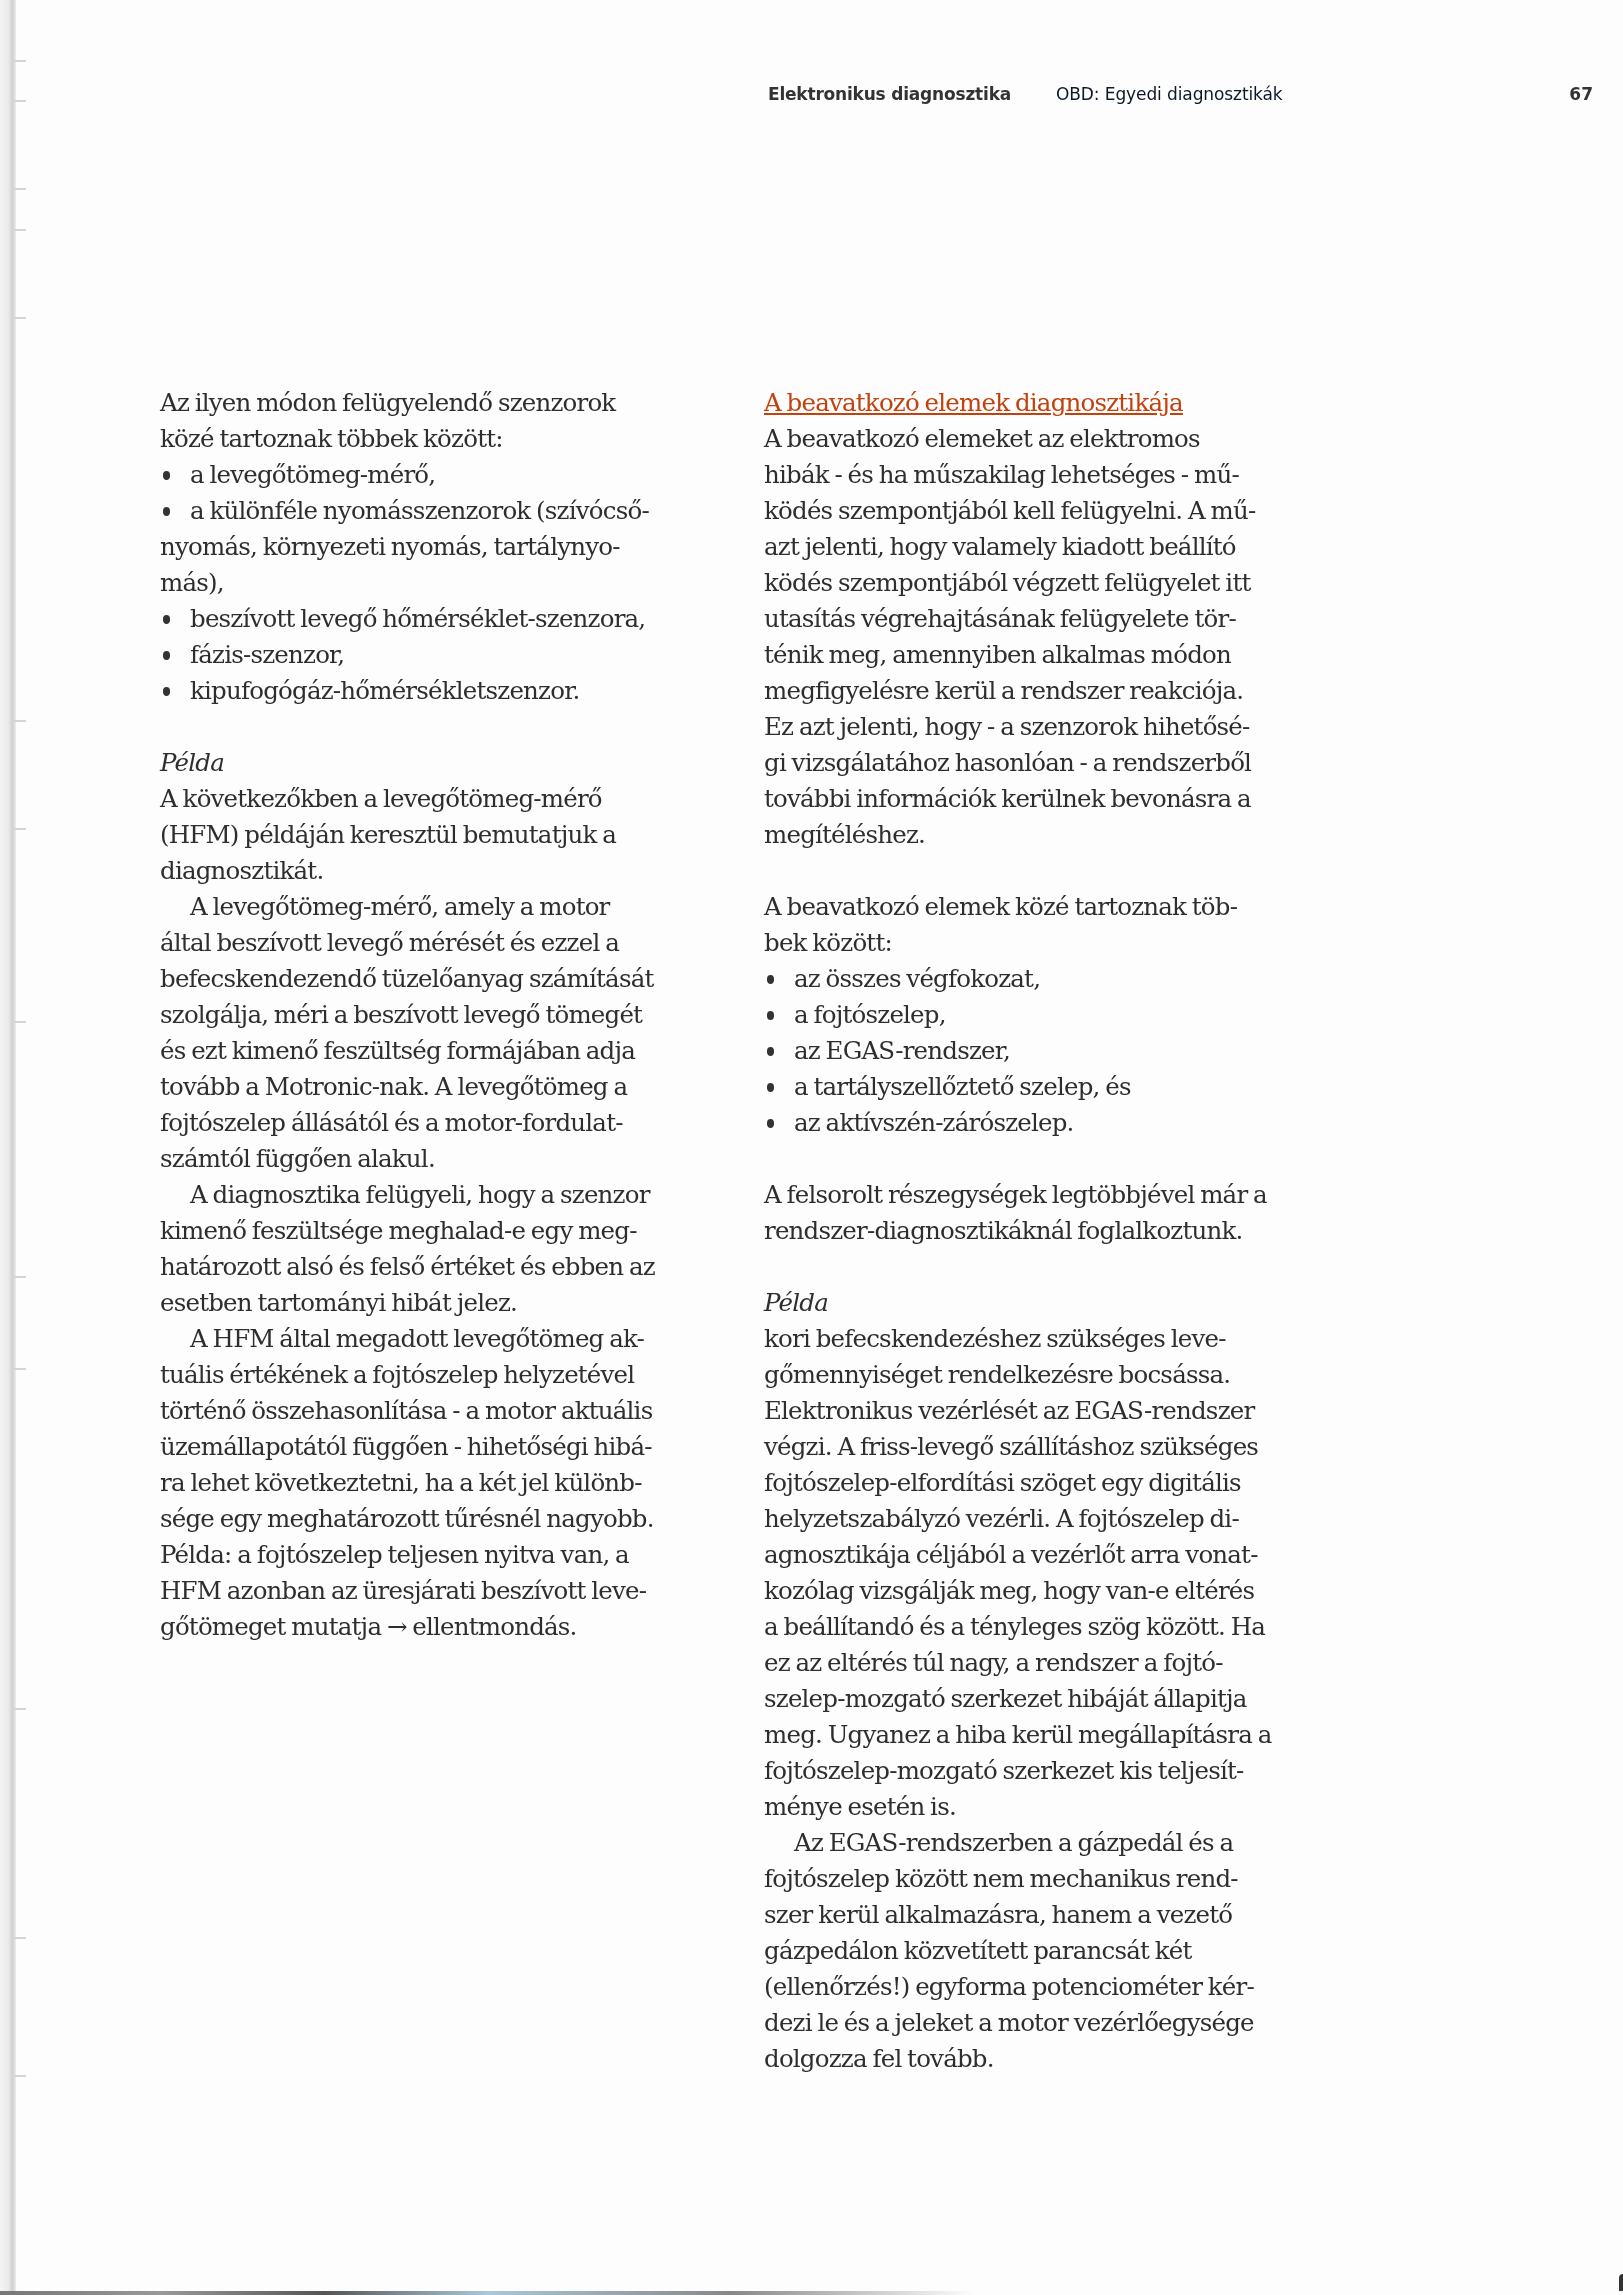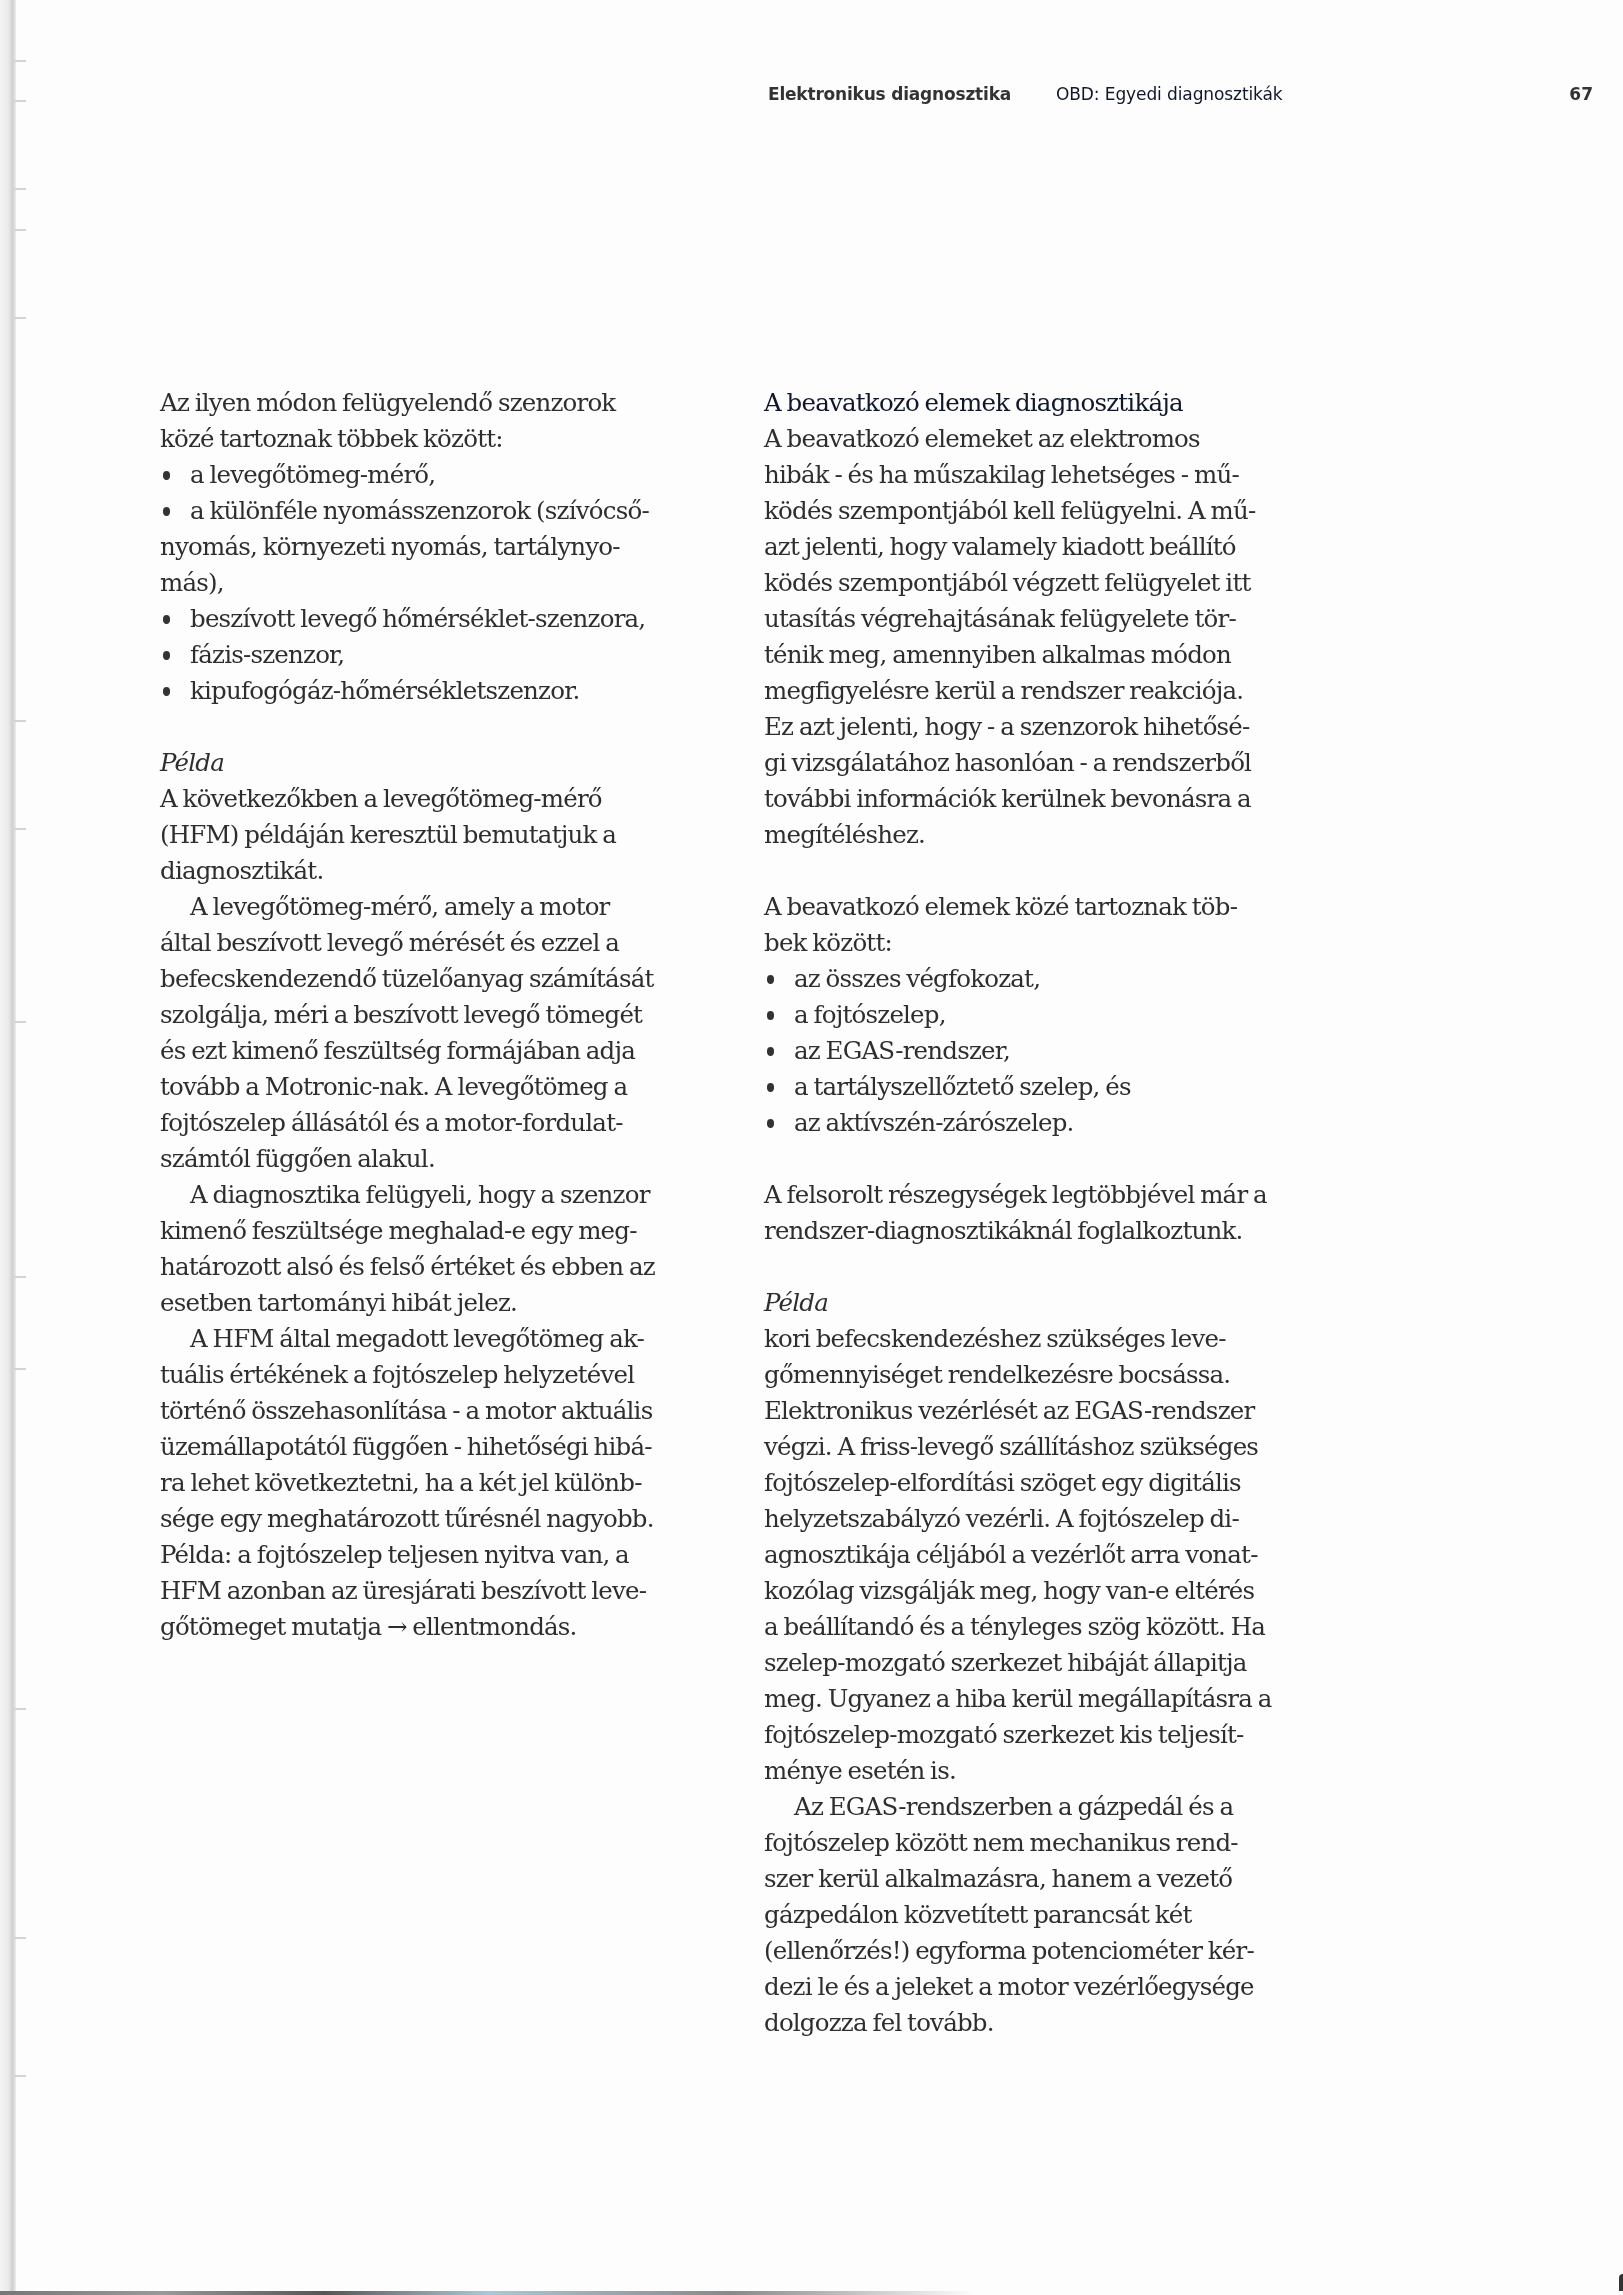--- a/index.html
+++ b/index.html
@@ -34,21 +34,21 @@
     position: absolute; top: 385px;
     font-family: "DejaVu Serif", serif; font-size: 24.5px; line-height: 36px;
     color: #2e2e2e; letter-spacing: -0.8px; word-spacing: -1.3px; margin-left: 11px;
   }
   .col.left { left: 149px; width: 576px; }
   .col.right { left: 753px; width: 576px; }
   .p { margin: 0; }
   .indent { text-indent: 30px; }
   .gap { height: 36px; }
   .em { font-style: italic; }
-  .heading { color: #0f172a; margin: 0; }
+  .heading { color: #c2410c; margin: 0; text-decoration: underline; }
   ul.bullets { list-style: none; margin: 0; padding: 0; }
   ul.bullets li { position: relative; padding-left: 30px; }
   ul.bullets li .dot {
     position: absolute; left: 2.6px; top: 14.4px; width: 7.2px; height: 8.5px; border-radius: 50%; background: #333;
   }
   .line { display: block; white-space: nowrap; }
 </style>
 </head>
 <body>
 
@@ -204,20 +204,21 @@
   <p class="p">
     <span class="line">kori befecskendezéshez szükséges leve-</span>
     <span class="line">gőmennyiséget rendelkezésre bocsássa.</span>
     <span class="line">Elektronikus vezérlését az EGAS-rendszer</span>
     <span class="line">végzi. A friss-levegő szállításhoz szükséges</span>
     <span class="line">fojtószelep-elfordítási szöget egy digitális</span>
     <span class="line">helyzetszabályzó vezérli. A fojtószelep di-</span>
     <span class="line">agnosztikája céljából a vezérlőt arra vonat-</span>
     <span class="line">kozólag vizsgálják meg, hogy van-e eltérés</span>
     <span class="line">a beállítandó és a tényleges szög között. Ha</span>
+    <span class="line">ez az eltérés túl nagy, a rendszer a fojtó-</span>
     <span class="line">szelep-mozgató szerkezet hibáját állapitja</span>
     <span class="line">meg. Ugyanez a hiba kerül megállapításra a</span>
     <span class="line">fojtószelep-mozgató szerkezet kis teljesít-</span>
     <span class="line">ménye esetén is.</span>
   </p>
   <p class="p">
     <span class="line indent">Az EGAS-rendszerben a gázpedál és a</span>
     <span class="line">fojtószelep között nem mechanikus rend-</span>
     <span class="line">szer kerül alkalmazásra, hanem a vezető</span>
     <span class="line">gázpedálon közvetített parancsát két</span>

